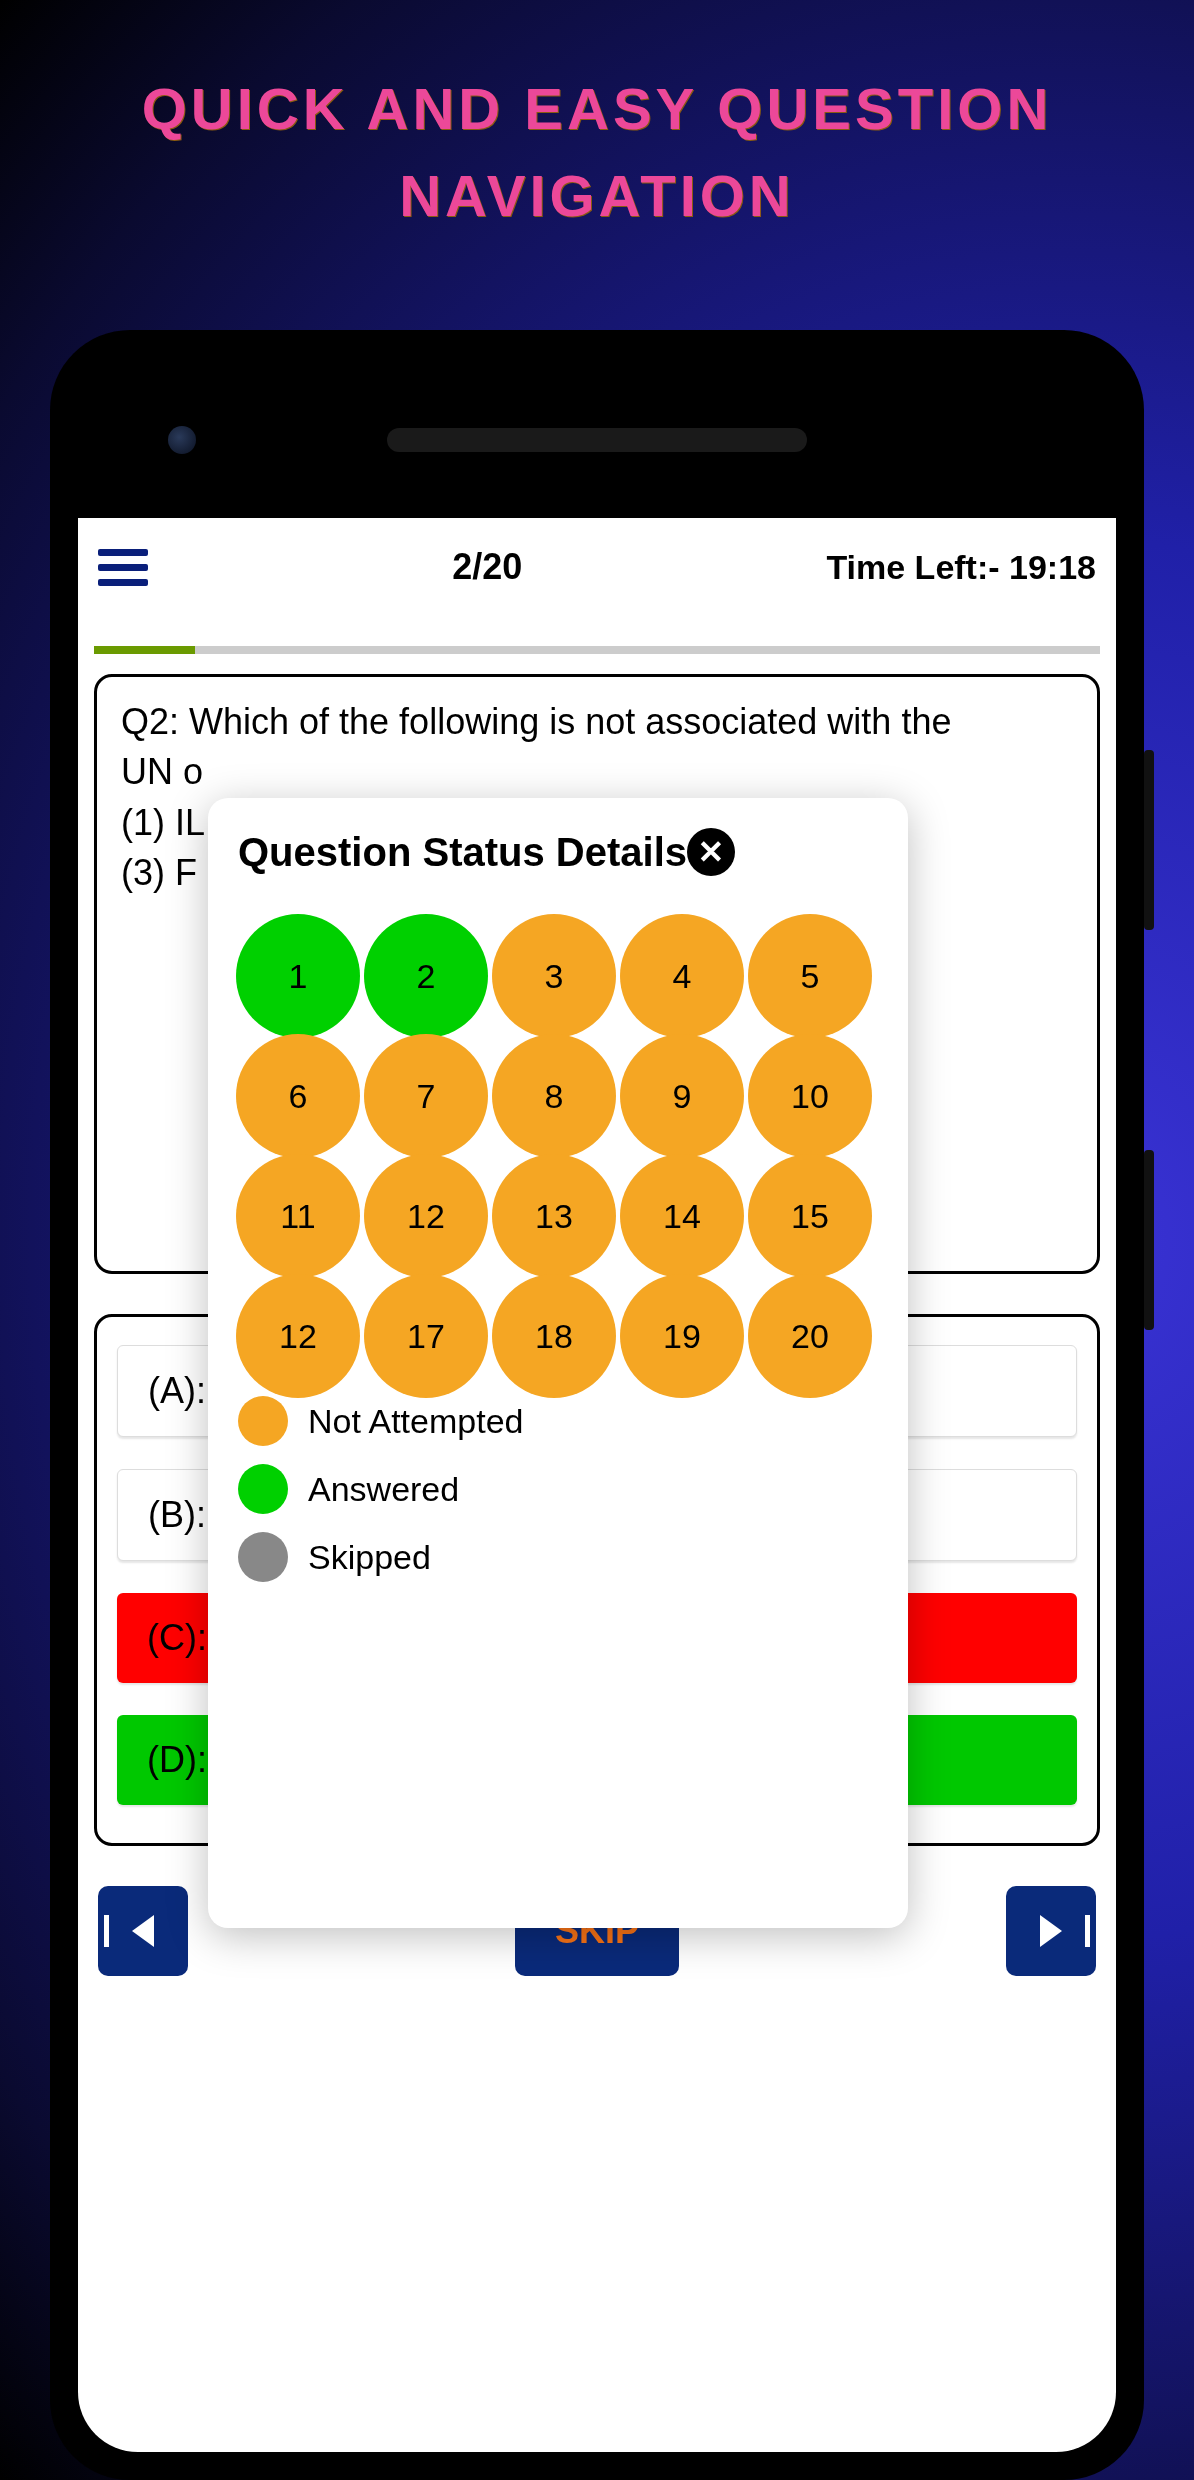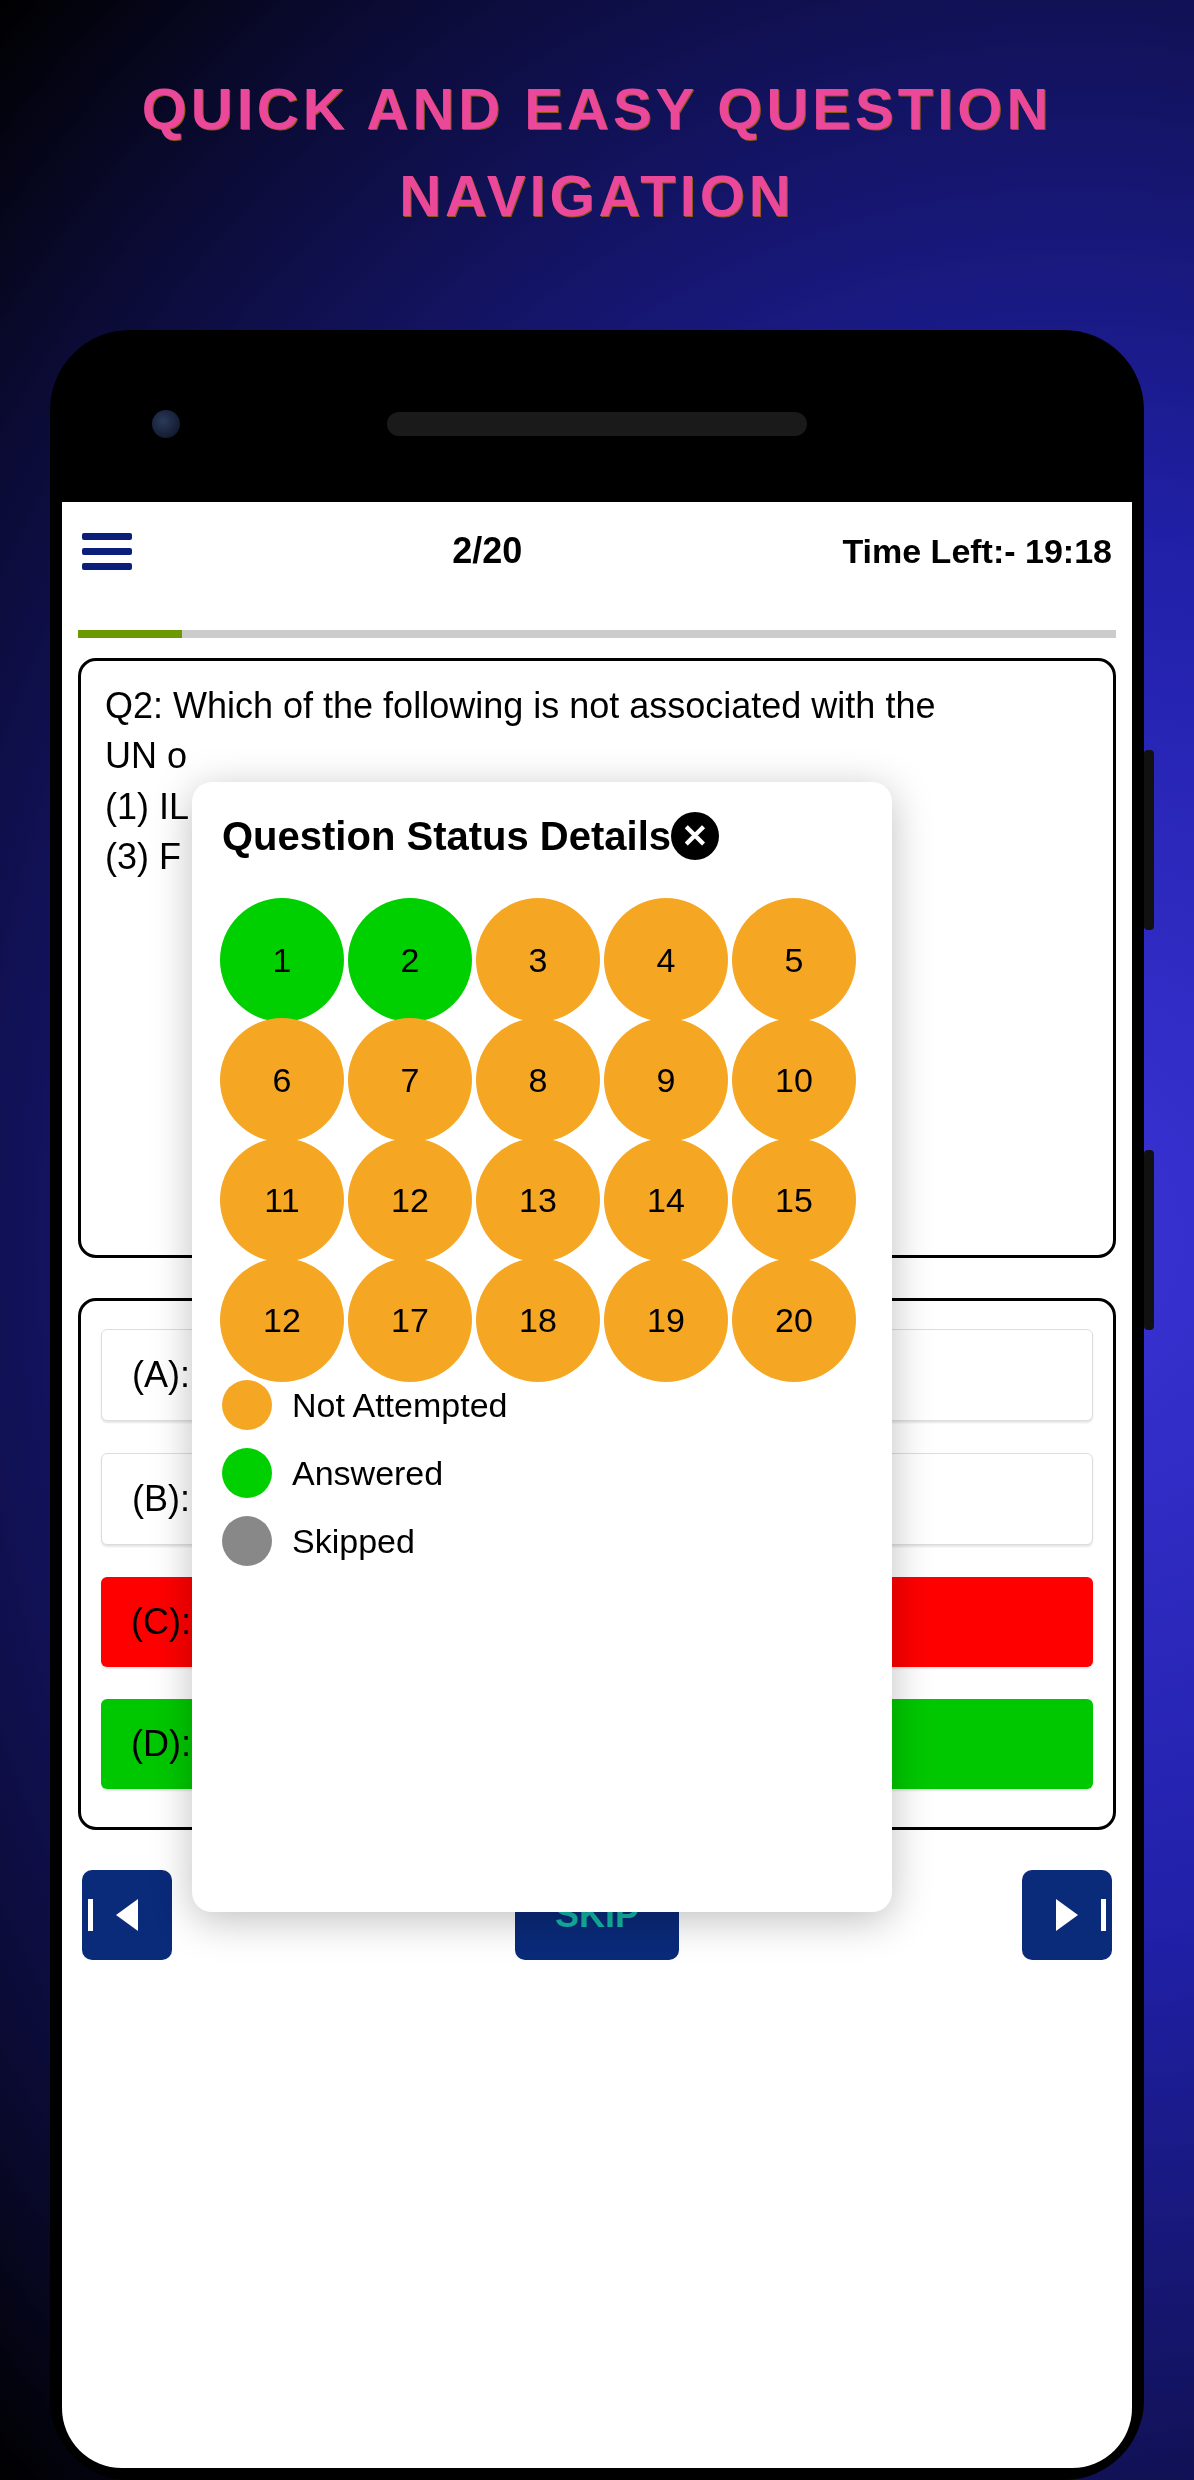--- a/index.html
+++ b/index.html
@@ -23,21 +23,21 @@
   text-shadow: 1px 1px 0 #8a5a10;
 }
 .phone-frame {
   position: absolute;
   top: 330px;
   left: 50px;
   width: 1094px;
   height: 2150px;
   background: #000;
   border-radius: 80px;
-  padding: 12px;
+  padding: 28px;
 }
 .phone-inner {
   width: 100%;
   height: 100%;
   background: #000;
   border-radius: 60px;
   position: relative;
   overflow: hidden;
 }
 .camera {
@@ -145,21 +145,21 @@
   color: #fff;
   border-radius: 10px;
   width: 90px;
   height: 90px;
   display: flex;
   align-items: center;
   justify-content: center;
 }
 .skip-btn {
   background: #0a2a7a;
-  color: #14b8a6;
+  color: #f97316;
   font-size: 36px;
   font-weight: bold;
   padding: 24px 40px;
   border-radius: 10px;
 }
 .nav-icon { width: 0; height: 0; }
 .prev-icon {
   border-right: 22px solid #fff;
   border-top: 16px solid transparent;
   border-bottom: 16px solid transparent;

